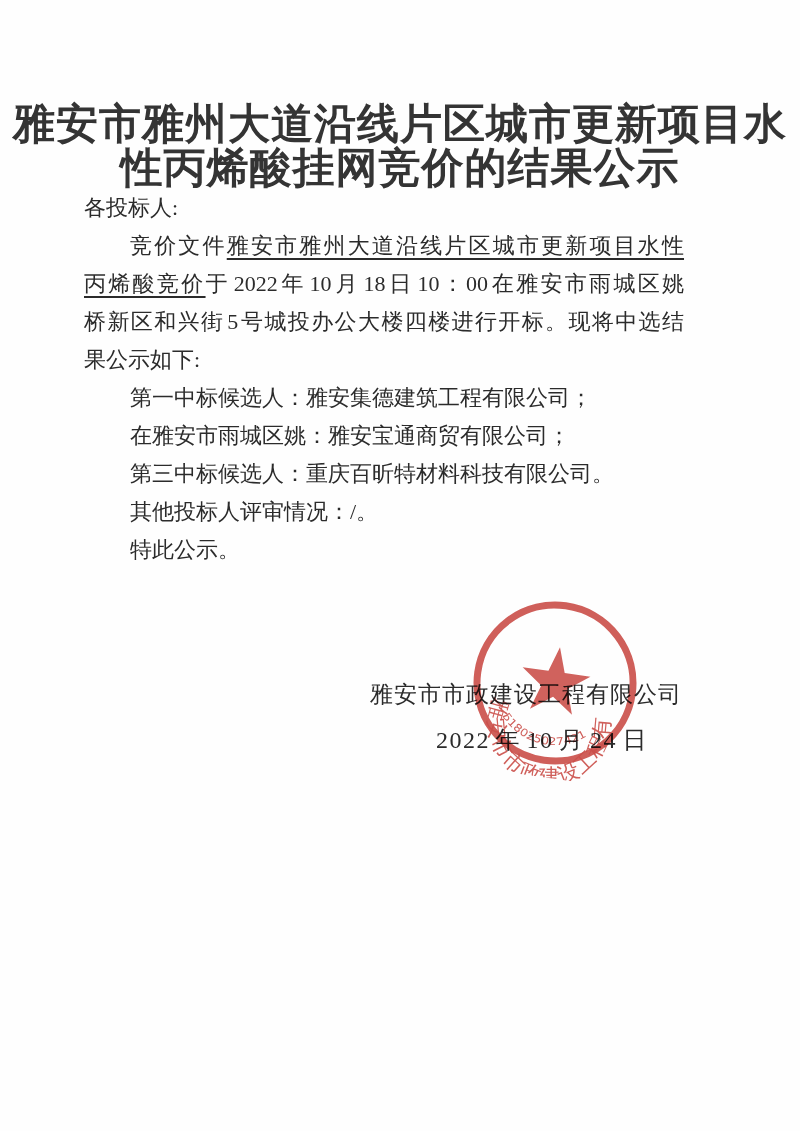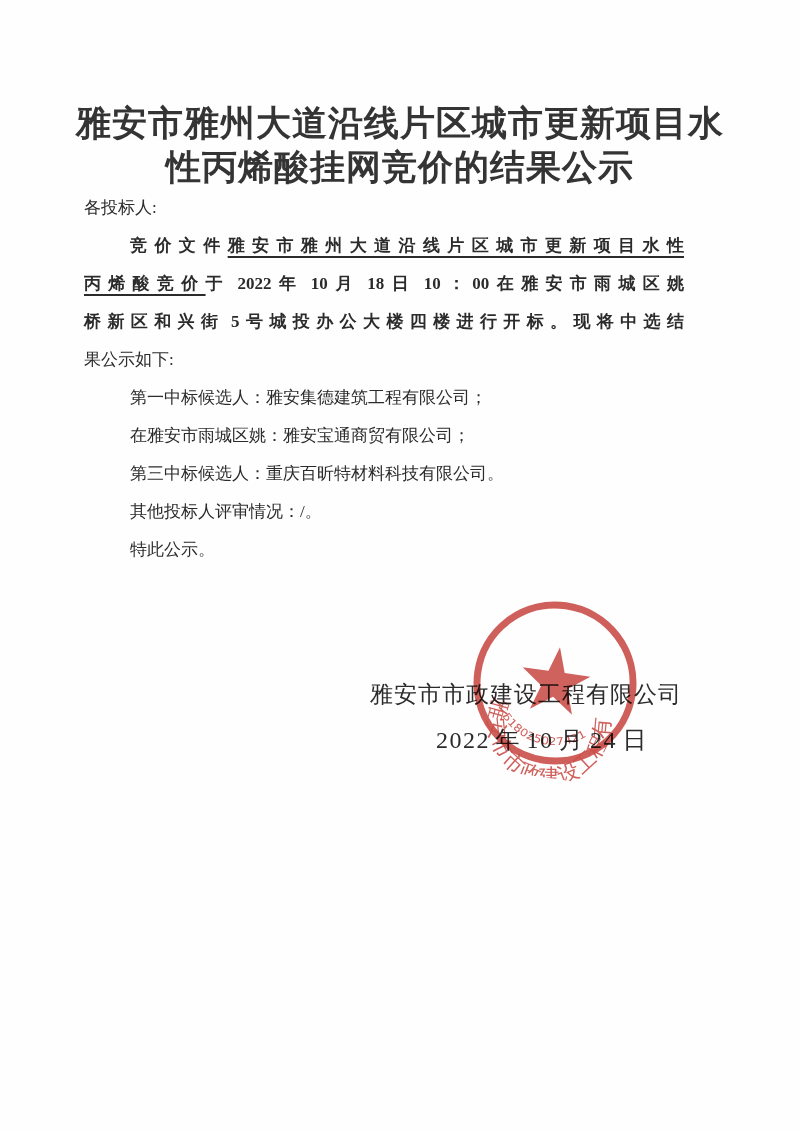--- a/index.html
+++ b/index.html
@@ -8,31 +8,31 @@
     background:#ffffff;
     font-family:"Liberation Serif","DejaVu Serif",serif;
     color:#2a2a2a;
     overflow:hidden;
     position:relative;
   }
   .page{position:absolute;inset:0;background:#fefefe;}
   .doc-title{
     position:absolute;top:102px;left:0;width:800px;
     text-align:center;
-    font-size:35px;line-height:44px;
+    font-size:42px;line-height:44px;
     font-weight:700;color:#343434;
     letter-spacing:1px;
   }
   .doc-body{
     position:absolute;left:84px;top:189px;width:600px;
-    font-size:17px;line-height:38px;color:#2b2b2b;
+    font-size:22px;line-height:38px;color:#2b2b2b;
     word-spacing:-4px;
   }
   .bline{height:38px;white-space:nowrap;}
-  .bline.fill{white-space:normal;text-align:justify;text-align-last:justify;font-weight:bold;}
+  .bline.fill{white-space:normal;text-align:justify;text-align-last:justify;}
   .bline.ind{text-indent:46px;}
   .ul{text-decoration:underline;text-underline-offset:5px;text-decoration-thickness:1.5px;}
   .sig-company{
     position:absolute;top:681px;right:118px;
     font-size:23px;line-height:28px;letter-spacing:1px;color:#2b2b2b;
   }
   .sig-date{
     position:absolute;top:726px;right:152px;
     font-size:24px;line-height:28px;letter-spacing:1.5px;word-spacing:-2px;color:#2b2b2b;
   }

